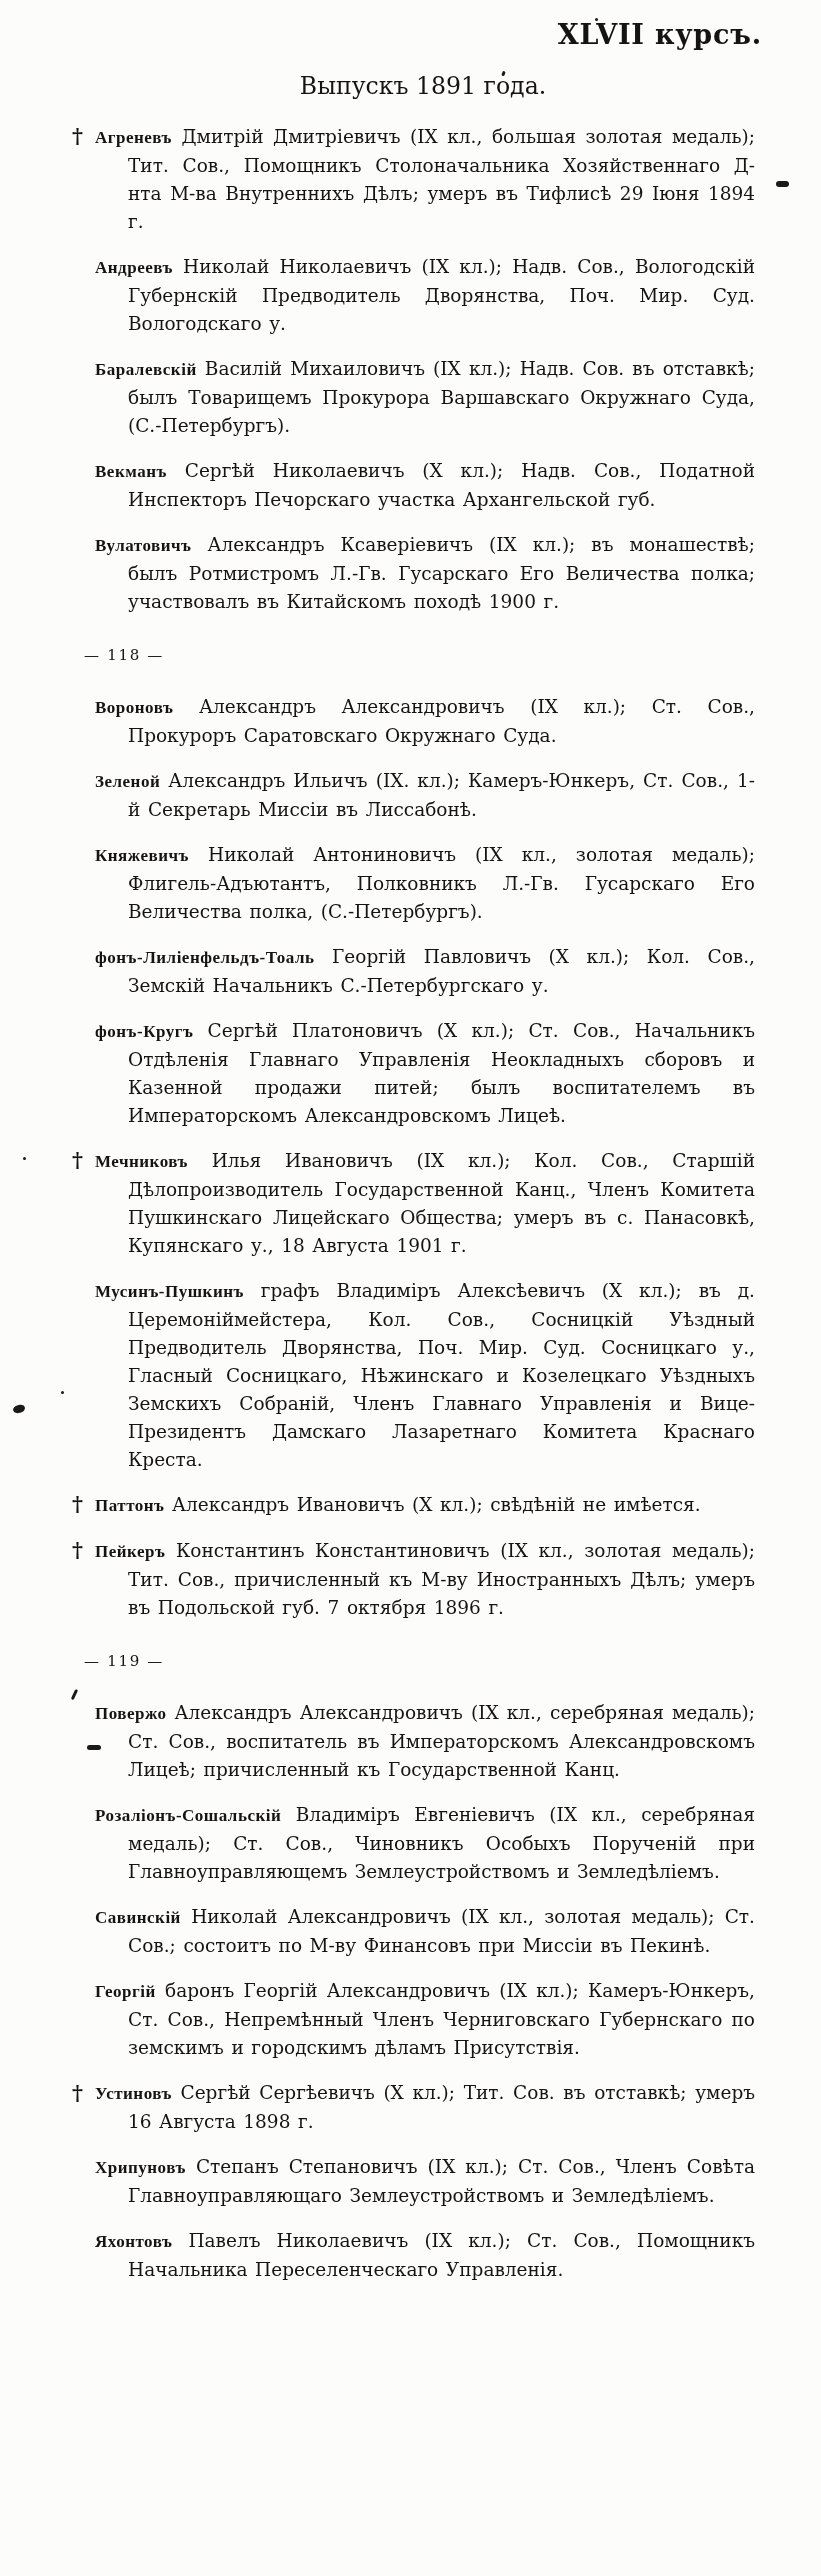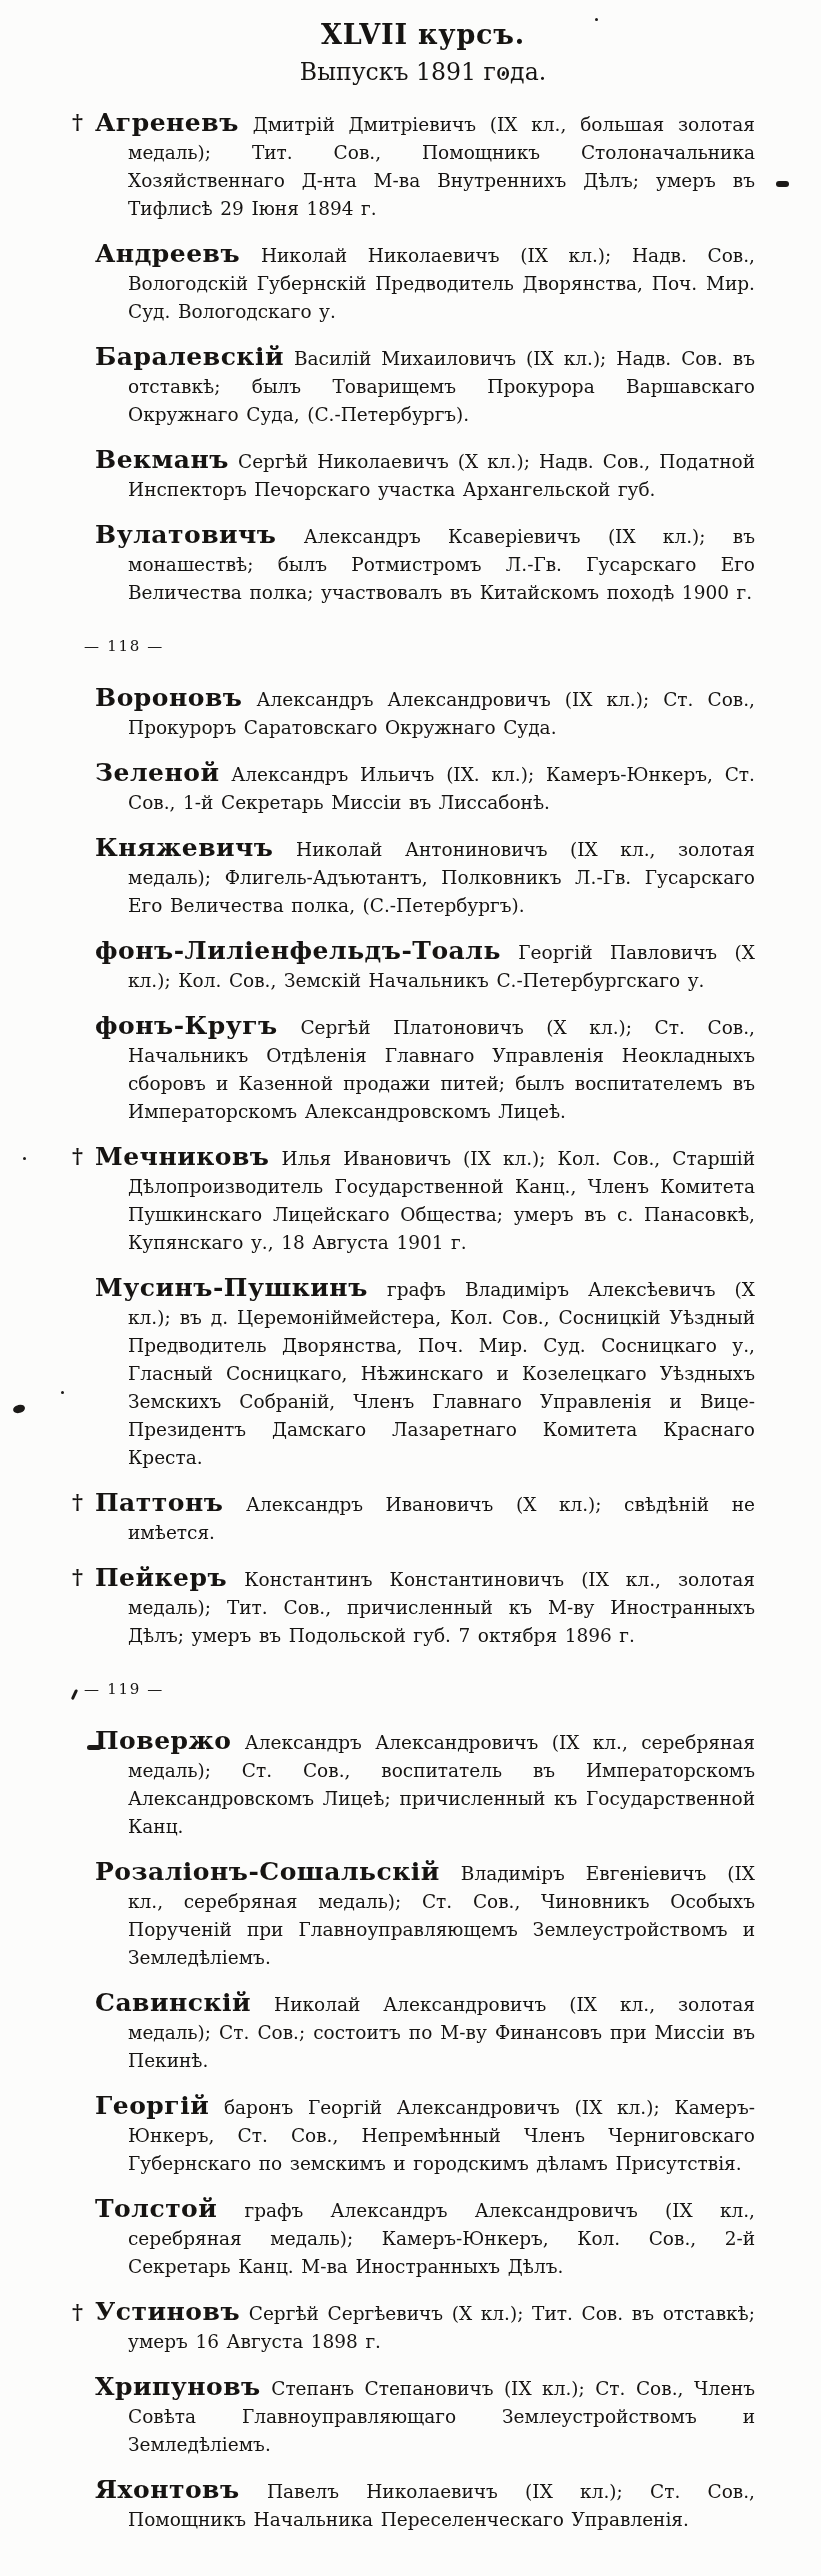--- a/index.html
+++ b/index.html
@@ -16,44 +16,45 @@
     position: relative;
     width: 821px;
     height: 2576px;
     padding-top: 17px;
     box-sizing: border-box;
   }
   .doc-title {
     font-size: 27px;
     font-weight: bold;
     line-height: 35px;
-    text-align: center;
+    text-align: right;
     letter-spacing: 0.8px;
-    margin: 0 59px 5px 84px;
+    margin: 0 59px 19px 84px;
   }
   .doc-subtitle {
     font-size: 23.6px;
     font-weight: normal;
     line-height: 30px;
     text-align: center;
     margin: 0 59px 22px 84px;
   }
   .entry {
     position: relative;
     font-size: 18.5px;
     line-height: 28px;
     text-align: justify;
     margin: 0 66px 17px 128px;
     text-indent: -33px;
     word-spacing: 1.7px;
   }
   .entry .surname {
     font-weight: bold;
-    font-size: 25px;
+    font-size: 17px;
     letter-spacing: 0.5px;
+    font-family: Liberation Serif, serif;
   }
   .entry .dagger {
     position: absolute;
     left: -56px;
     top: -0.8px;
     text-indent: 0;
     font-size: 21px;
     font-weight: bold;
   }
   .pagenum {
@@ -112,21 +113,20 @@
   <p class="pagenum">— 119 —</p>
 
   <p class="entry"><b class="surname">Повержо</b><span class="details"> Александръ Александровичъ (IX кл., серебряная медаль); Ст. Сов., воспитатель въ Императорскомъ Александровскомъ Лицеѣ; причисленный къ Государственной Канц.</span></p>
 
   <p class="entry"><b class="surname">Розаліонъ-Сошальскій</b><span class="details"> Владиміръ Евгеніевичъ (IX кл., серебряная медаль); Ст. Сов., Чиновникъ Особыхъ Порученій при Главноуправляющемъ Землеустройствомъ и Земледѣліемъ.</span></p>
 
   <p class="entry"><b class="surname">Савинскій</b><span class="details"> Николай Александровичъ (IX кл., золотая медаль); Ст. Сов.; состоитъ по М-ву Финансовъ при Миссіи въ Пекинѣ.</span></p>
 
   <p class="entry"><b class="surname">Георгій</b><span class="details"> баронъ Георгій Александровичъ (IX кл.); Камеръ-Юнкеръ, Ст. Сов., Непремѣнный Членъ Черниговскаго Губернскаго по земскимъ и городскимъ дѣламъ Присутствія.</span></p>
 
-  <p class="entry"><b class="surname">Толстой</b><span class="details"> графъ Александръ Александровичъ (IX кл., серебряная медаль); Камеръ-Юнкеръ, Кол. Сов., 2-й Секретарь Канц. М-ва Иностранныхъ Дѣлъ.</span></p>
 
   <p class="entry"><span class="dagger">†</span><b class="surname">Устиновъ</b><span class="details"> Сергѣй Сергѣевичъ (X кл.); Тит. Сов. въ отставкѣ; умеръ 16 Августа 1898 г.</span></p>
 
   <p class="entry"><b class="surname">Хрипуновъ</b><span class="details"> Степанъ Степановичъ (IX кл.); Ст. Сов., Членъ Совѣта Главноуправляющаго Землеустройствомъ и Земледѣліемъ.</span></p>
 
   <p class="entry"><b class="surname">Яхонтовъ</b><span class="details"> Павелъ Николаевичъ (IX кл.); Ст. Сов., Помощникъ Начальника Переселенческаго Управленія.</span></p>
 </div>
 
   <div class="speck" style="left:595px; top:17.7px;  width:3.4px;  height:3.4px;  border-radius:50%;"></div>
   <div class="speck" style="left:502px; top:71px;  width:2.5px;  height:5px;  border-radius:1.7px; transform:rotate(20deg);"></div>

